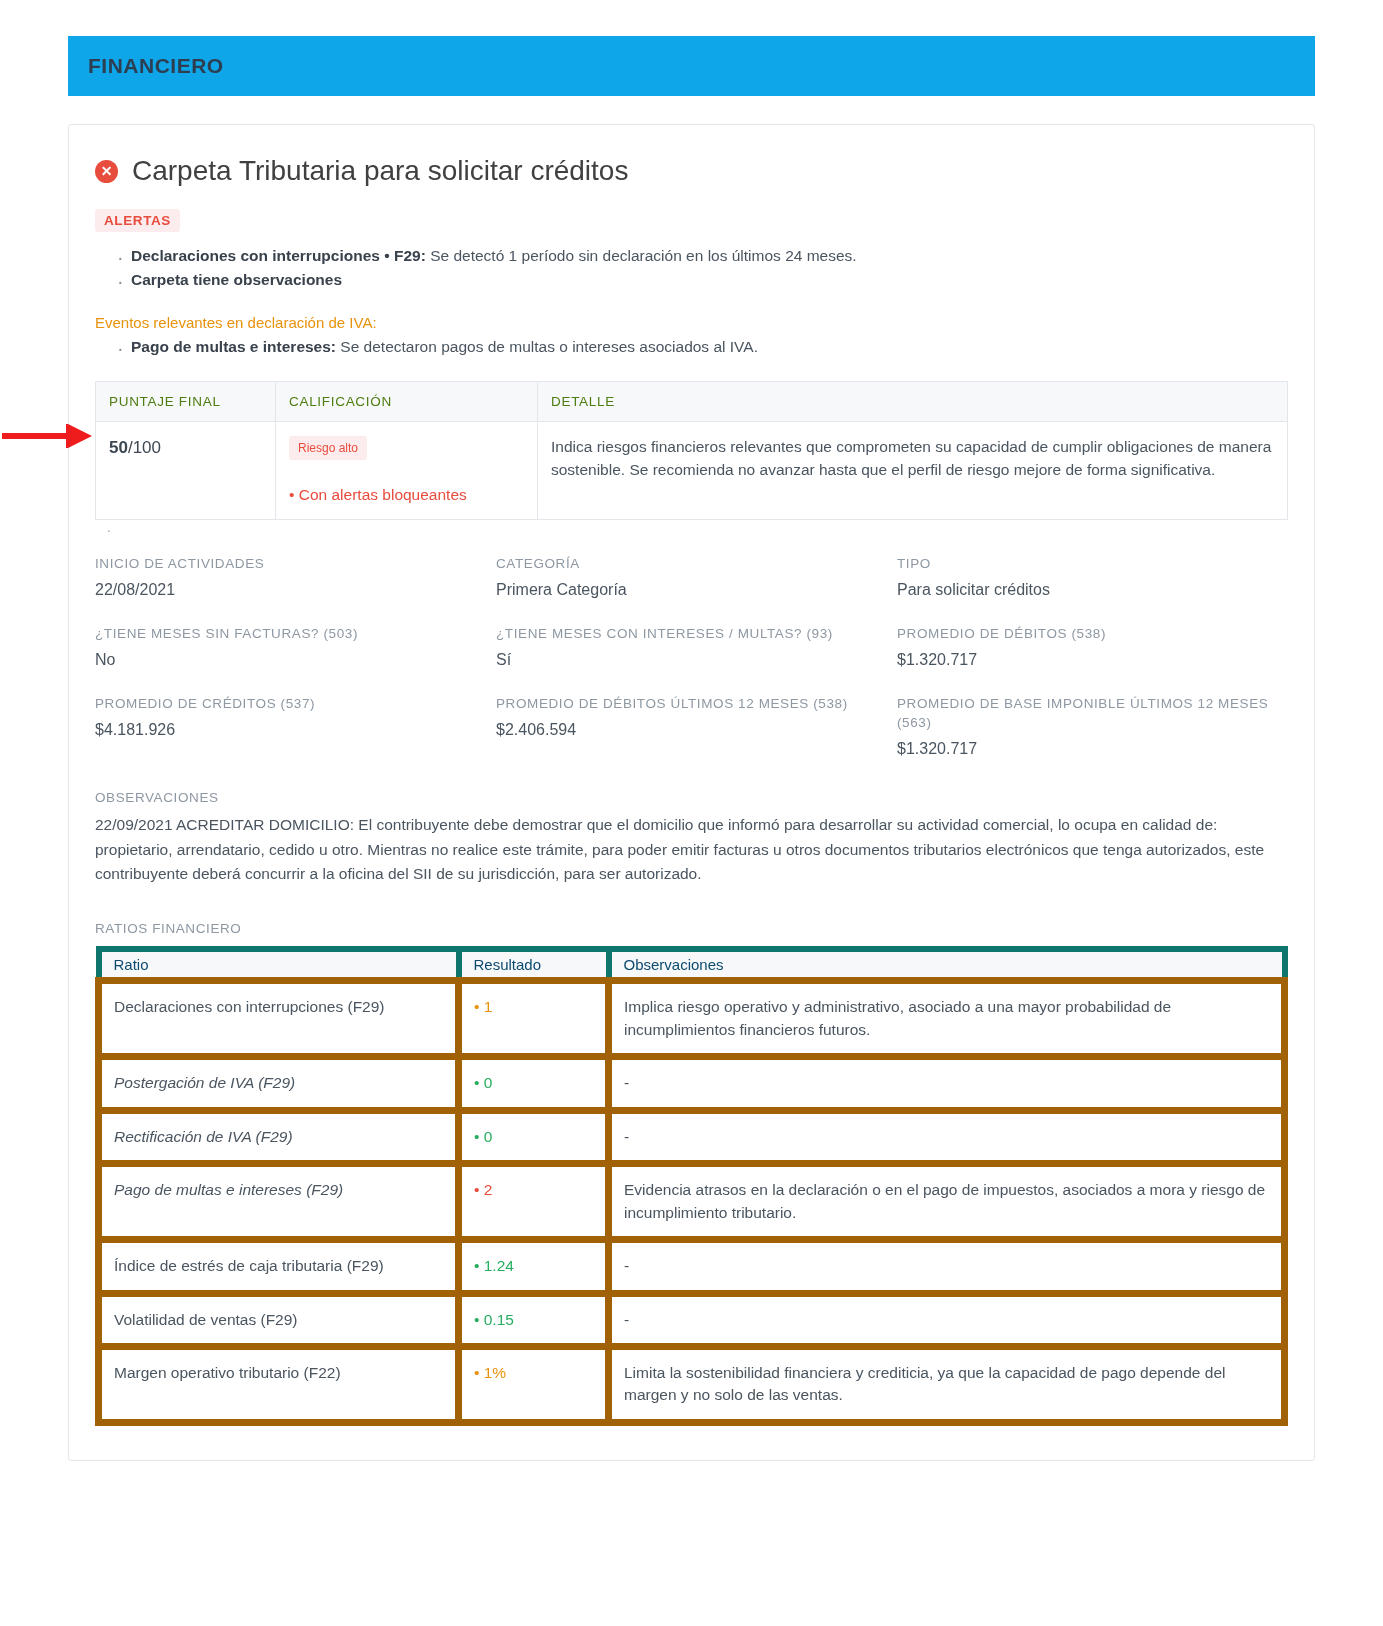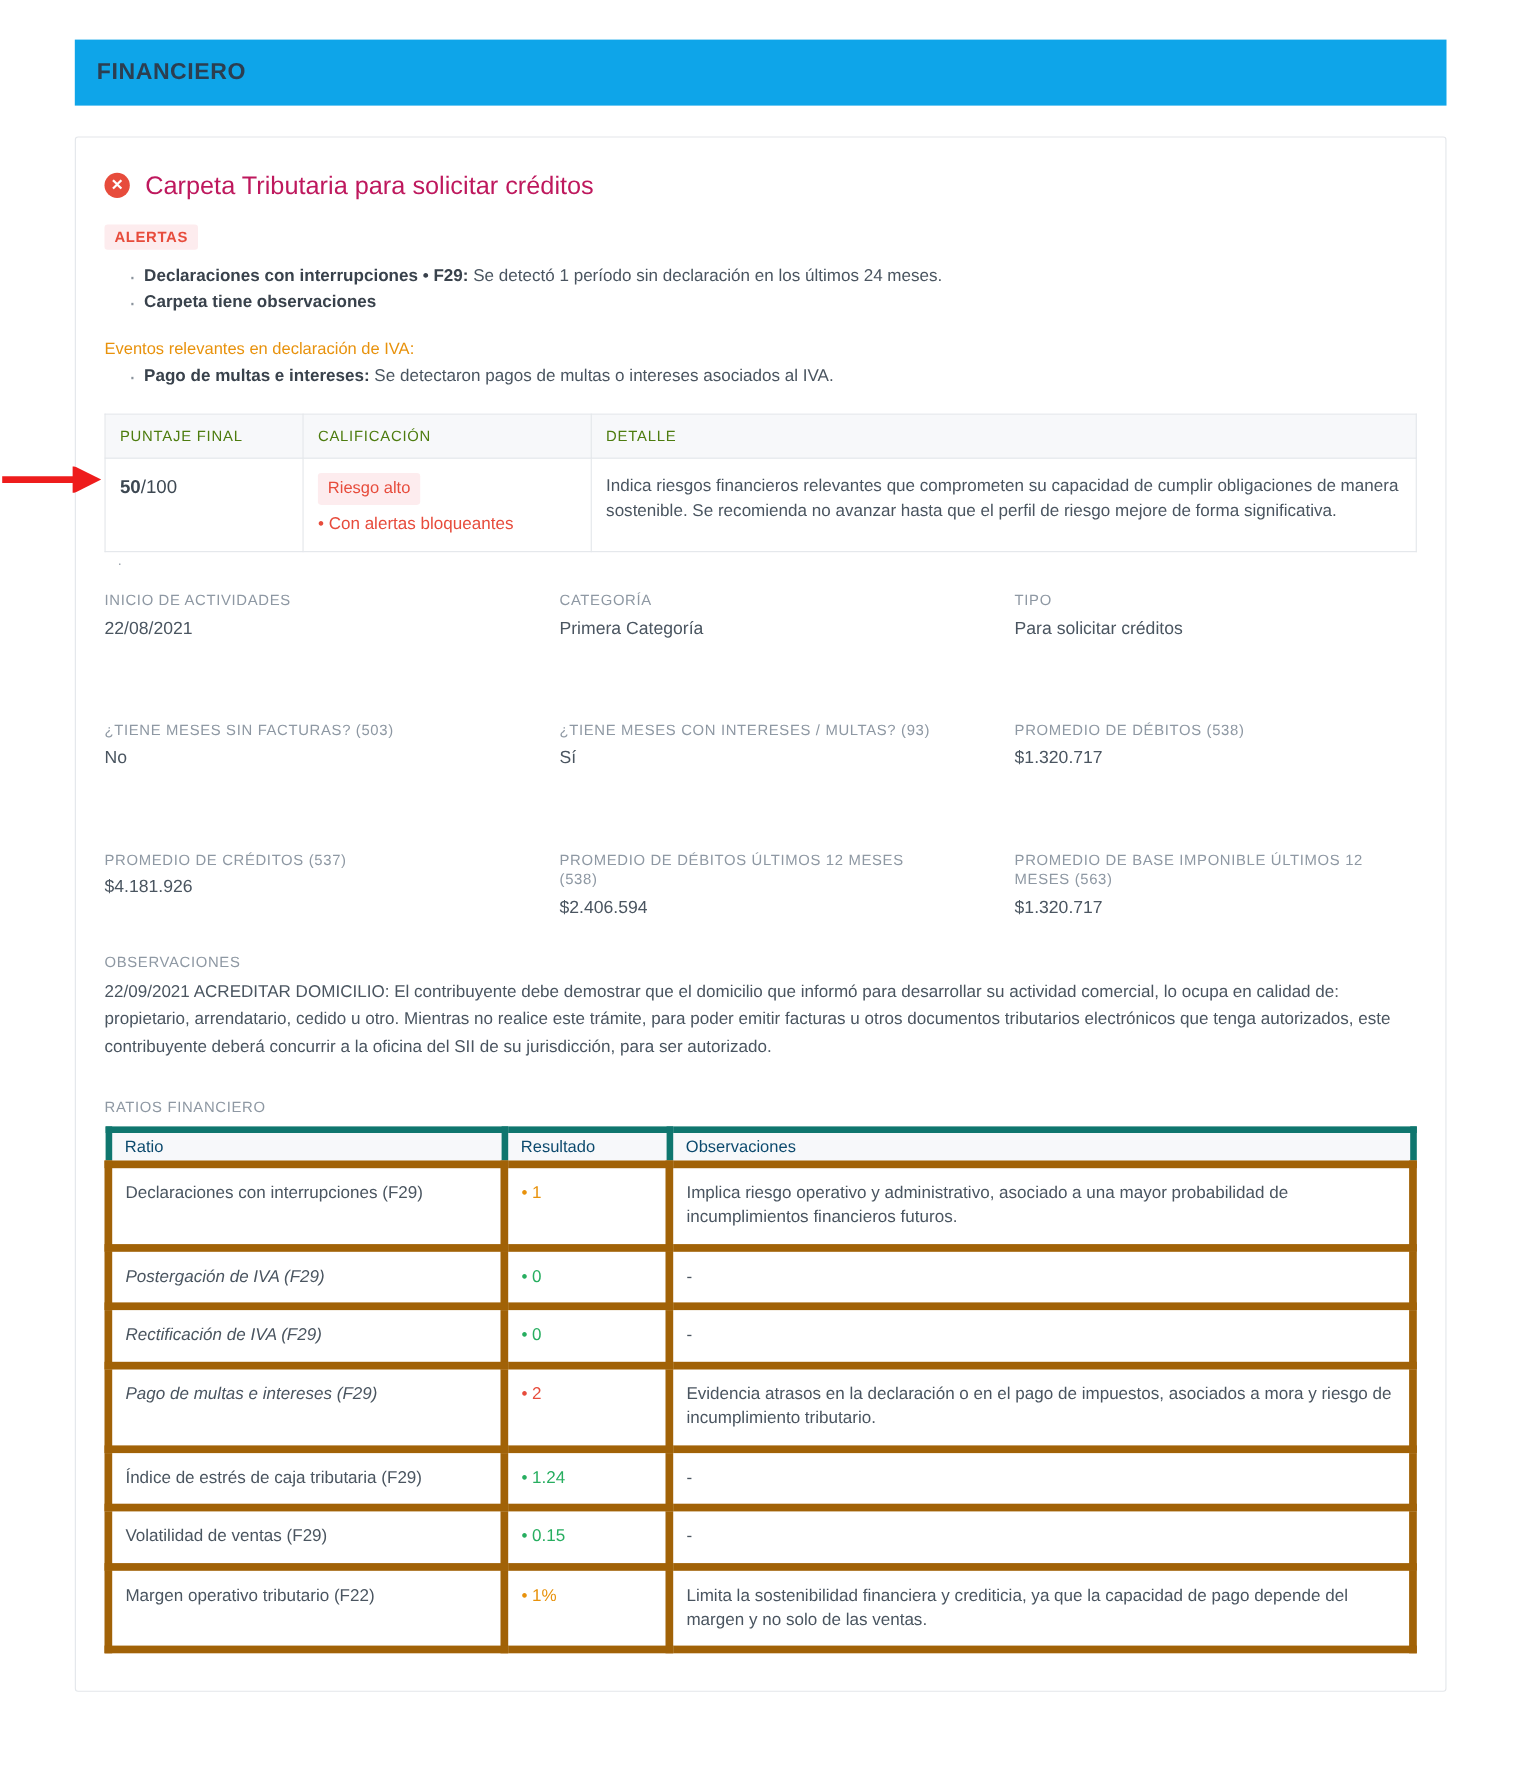--- a/index.html
+++ b/index.html
@@ -42,22 +42,22 @@
     border-radius: 50%;
     background: #e74c3c;
     color: #fff;
     font-size: 14px;
     line-height: 23px;
     text-align: center;
     font-weight: bold;
     flex: none;
   }
   .card-title {
-    font-size: 23px;
-    color: #be185d;
+    font-size: 28px;
+    color: #404040;
     font-weight: normal;
   }
 
   .alerts-badge {
     display: inline-block;
     background: #fdecee;
     color: #e74c3c;
     font-size: 13.5px;
     font-weight: bold;
     letter-spacing: 0.6px;
@@ -119,37 +119,36 @@
     line-height: 1.5;
   }
   .col-score { width: 180px; }
   .col-calif { width: 262px; }
   .score-value { font-size: 17px; color: #3d4852; }
   .score-value b { font-weight: bold; }
   .risk-pill {
     display: inline-block;
     background: #fdecee;
     color: #e74c3c;
-    font-size: 15px;
+    font-size: 12px;
     padding: 3px 9px;
     border-radius: 3px;
-    margin-bottom: 6px;
+    margin-bottom: 23px;
   }
   .risk-sub { color: #e74c3c; font-size: 15.5px; }
   .dot-sep { color: #e74c3c; }
 
   .tiny-dot { color:#9aa3ac; font-size: 13px; padding-left: 12px; }
 
   .fields-grid {
     display: grid;
     grid-template-columns: 1fr 1fr 1fr;
     column-gap: 10px;
     row-gap: 0;
     margin-top: 20px;
-    gap: 48px;
   }
   .field { margin-bottom: 26px; padding-right: 16px; }
   .field-label {
     font-size: 13.5px;
     color: #8e98a3;
     letter-spacing: 0.6px;
     line-height: 1.4;
     margin-bottom: 7px;
   }
   .field-value {

